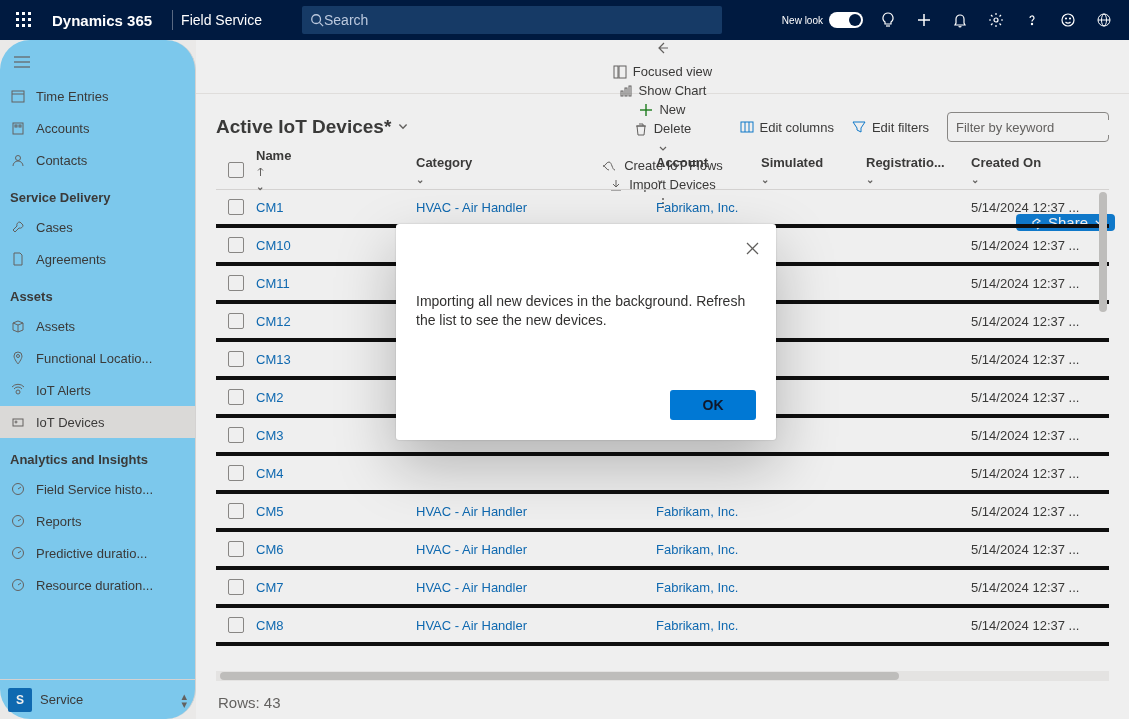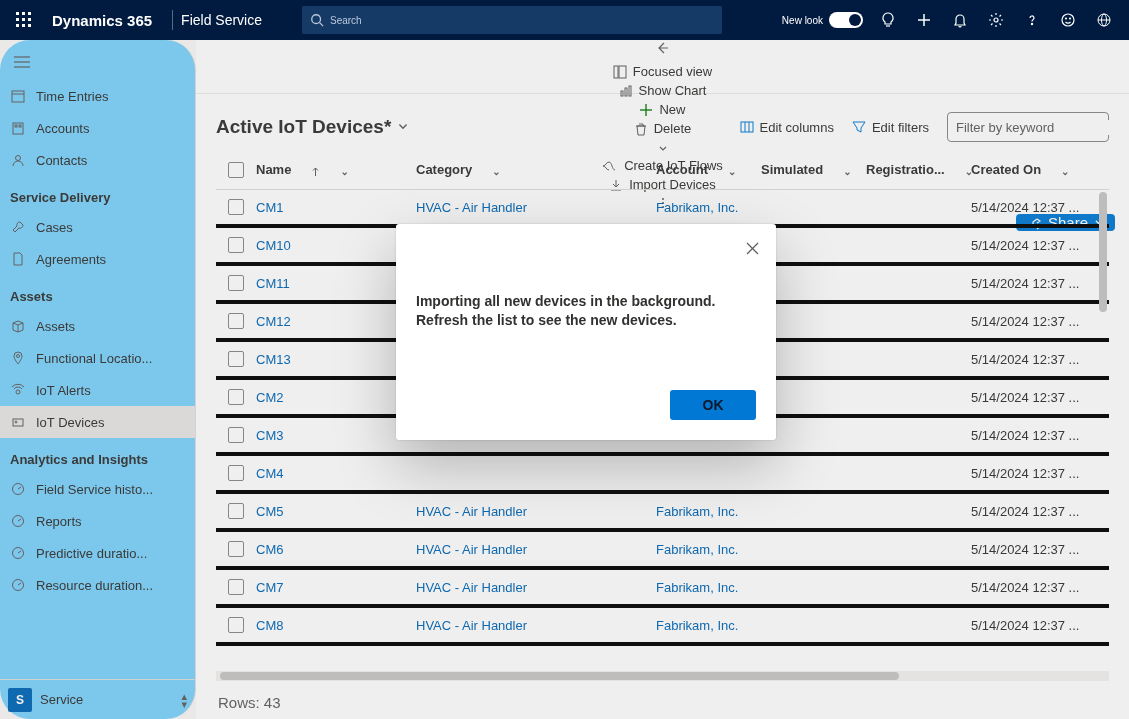--- a/index.html
+++ b/index.html
@@ -35,22 +35,21 @@
   align-items:center;
   padding: 0 8px;
   color: #c7d3e5;
 }
 .search-box input {
   background: transparent;
   border: none;
   color: #a3a3a3;
   outline: none;
   flex:1;
-  margin-left: 6px;
-  font-size: 10px;
+  font-size: 14px;
 }
 .search-box input::placeholder { color: #bcc9de; }
 .top-right { margin-left:auto; display:flex; align-items:center; gap: 2px;}
 .newlook { display:flex; align-items:center; font-size:10px; margin-right: 6px; }
 .toggle { width:34px; height:16px; background:#ffffff; border-radius:10px; margin-left:6px; position:relative; }
 .toggle::after { content:""; position:absolute; right:2px; top:2px; width:12px; height:12px; background:#001a40; border-radius:50%; }
 .top-icon { width:34px; height:40px; display:flex; align-items:center; justify-content:center; cursor:pointer; color:#fff;}
 .shell { display:flex; height: calc(719px - 40px); }
 
 .sidebar {
@@ -149,21 +148,21 @@
   font-size:13px;
   color:#323130;
 }
 .col-check { width: 40px; display:flex; justify-content:center;}
 .col-name { width: 160px;}
 .col-cat { width: 240px;}
 .col-acct { width: 105px;}
 .col-sim { width: 105px;}
 .col-reg { width: 105px;}
 .col-date { flex:1;}
-.hdr-cell { display:flex; align-items:flex-end; gap:20px; cursor:pointer; overflow:hidden;}
+.hdr-cell { display:flex; align-items:flex-start; gap:4px; cursor:pointer; overflow:hidden;flex-direction:column;}
 .hdr-cell .chev { color:#605e5c; font-size:10px;}
 .chk { width:16px; height:16px; border:1px solid #8a8886; border-radius:2px; background:#fff;}
 
 .row {
   display:flex; align-items:center;
   height: 38px;
   border-bottom: 4px solid #000000;
 }
 .cell { overflow:hidden; white-space:nowrap; text-overflow:ellipsis; padding-right:8px;}
 .link { color:#0067b8;}
@@ -184,21 +183,21 @@
   left: 396px;
   top: 224px;
   width: 380px;
   background:#fff;
   border-radius:3px;
   box-shadow: 0 25px 60px rgba(0,0,0,0.25), 0 0 2px rgba(0,0,0,0.2);
   z-index: 50;
   padding: 20px;
 }
 .modal-close { position:absolute; right:14px; top:14px; cursor:pointer; color:#605e5c; width:20px; height:20px; display:flex; align-items:center; justify-content:center; font-size:15px;}
-.modal-body { font-size:14px; color:#323130; padding: 48px 0 60px 0; line-height:1.35;font-weight:bold;}
+.modal-body { font-size:14px; color:#323130; padding: 48px 0 60px 0; line-height:1.35;}
 .modal-actions { display:flex; justify-content:flex-end;}
 .modal-ok { background:#0078d4; color:#0f172a; border:none; height:30px; width:86px; border-radius:3px; font-weight:600; font-size:14px; cursor:pointer;}
 
 svg { display:block; }
 </style>
 </head>
 <body>
 
 <div class="topbar">
   <div class="waffle">

